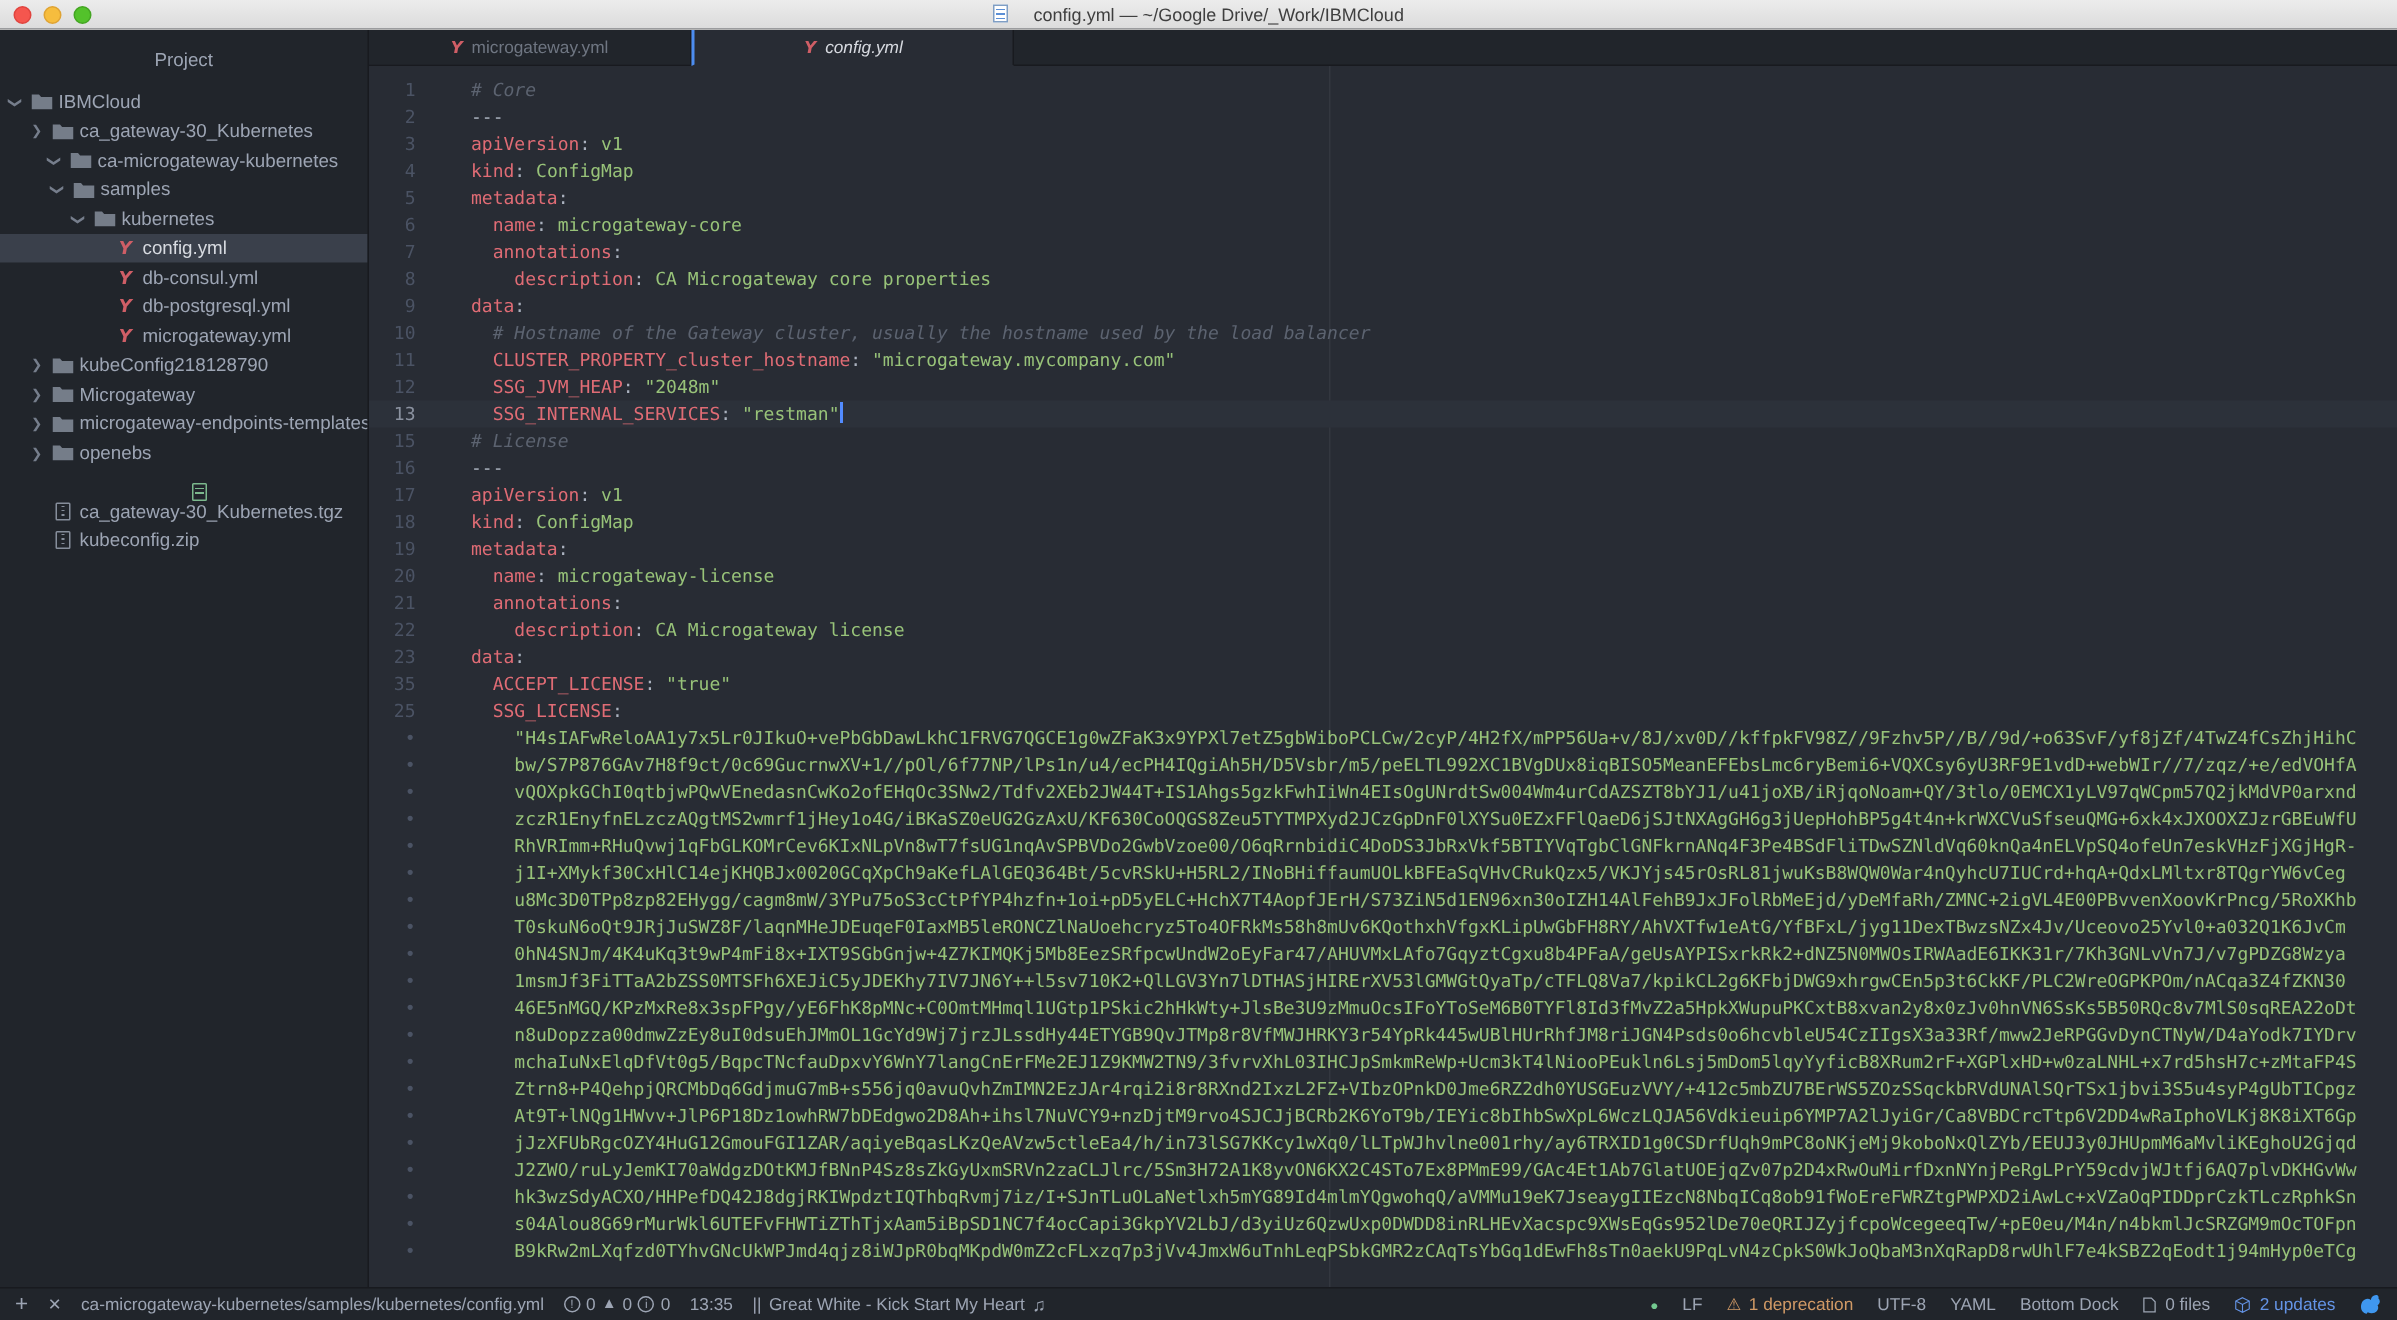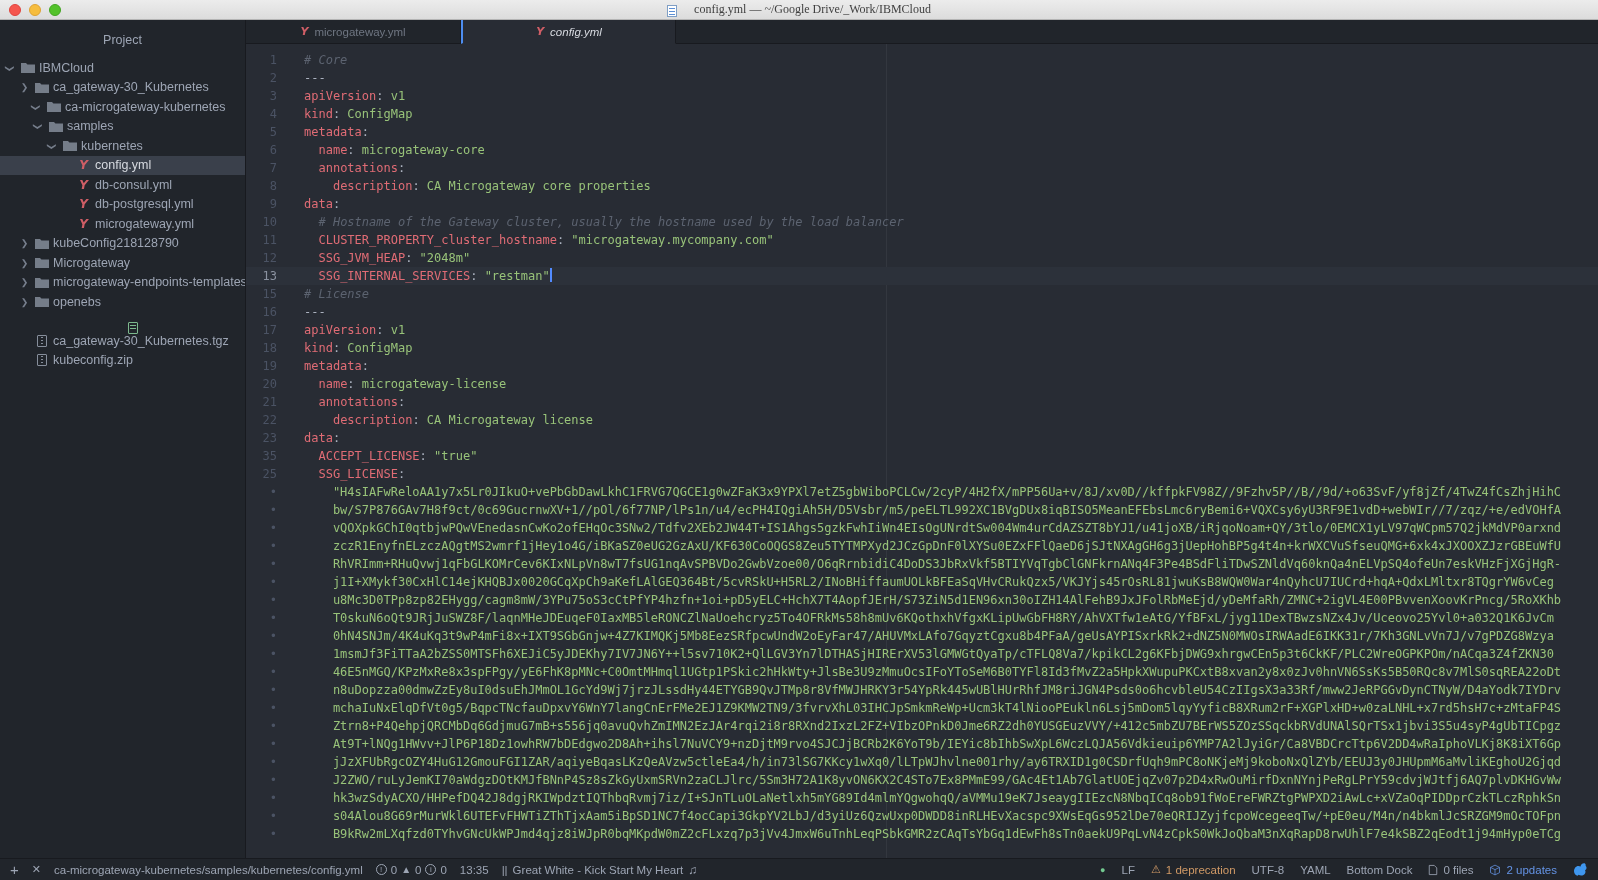--- a/index.html
+++ b/index.html
@@ -7,21 +7,21 @@
   body { font-family:"Liberation Sans", sans-serif; }
 
   
   .titlebar { position:relative; height:20px; background:linear-gradient(#ececec,#dcdcdc);
     border-bottom:1px solid #b4b4b4; display:flex; align-items:center; justify-content:center; }
   .lights { position:absolute; left:9px; top:4px; display:flex; gap:8px; }
   .light { width:12px; height:12px; border-radius:50%; }
   .light.red { background:#f5564e; border:1px solid #e0443e; }
   .light.yellow { background:#f6bd3e; border:1px solid #dfa333; }
   .light.green { background:#53c22b; border:1px solid #43a522; }
-  .win-title { font-size:12px; color:#3f3f3f; display:flex; align-items:flex-end; gap:17px;font-family:Liberation Serif, serif; }
+  .win-title { font-size:12px; color:#3f3f3f; display:flex; align-items:flex-start; gap:17px; }
   .doc-icon { display:inline-block; width:10px; height:12px; background:#fff; border:1px solid #7f9ec4;
     position:relative; }
   .doc-icon::after { content:""; position:absolute; left:1px; top:2px; right:1px; height:7px;
     background:repeating-linear-gradient(#5b8fd6 0 1px, transparent 1px 3px); }
 
   
   .main-row { display:flex; height:838px; }
 
   
   .sidebar { width:246px; flex:0 0 246px; background:#21252b; border-right:1px solid #181a1f;
@@ -53,21 +53,21 @@
   .tab .yaml-glyph { font-size:11px; }
   .tab.active { background:#282c34; color:#d7dae0; font-style:italic; border-left:2px solid #4d8df0;
     margin-bottom:-1px; border-bottom:1px solid #282c34; }
 
   
   .editor { position:relative; flex:1; background:#282c34; overflow:hidden;
     font-family:"DejaVu Sans Mono", monospace; font-size:12px; line-height:18px; padding-top:7px; }
   .wrap-guide { position:absolute; top:0; bottom:0; left:640px; width:1px; background:#33373f; }
   .line { display:flex; height:18px; white-space:pre; position:relative; }
   .gut { flex:0 0 44px; width:44px; padding-right:13px; text-align:right; color:#4b5364; }
-  .code { margin-left:14px; }
+  .code { margin-left:24px; }
   .line.active { background:#2c313a; }
   .line.active .gut { color:#8b92a0; }
   .seg-c { color:#5c6370; font-style:italic; }
   .seg-k { color:#e06c75; }
   .seg-p { color:#abb2bf; }
   .seg-s { color:#98c379; }
   .caret { display:inline-block; width:2px; height:14px; background:#528bff; vertical-align:-2px; }
 
   
   .statusbar { height:22px; background:#21252b; border-top:1px solid #181a1f; display:flex;

